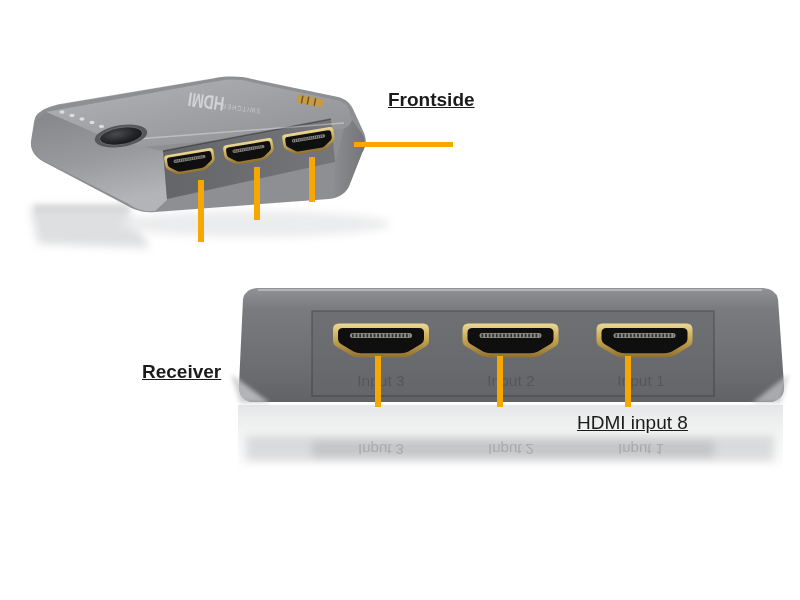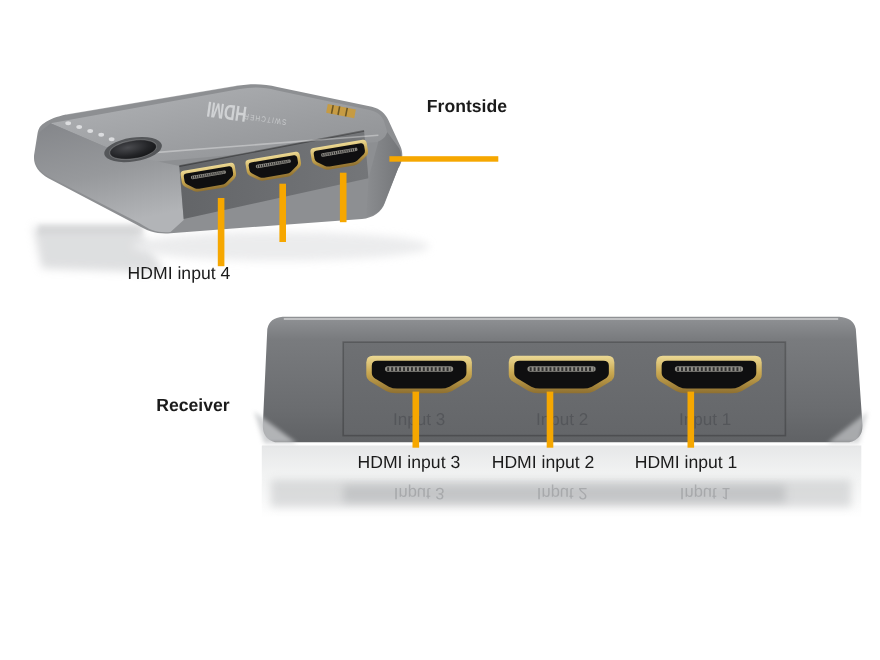--- a/index.html
+++ b/index.html
@@ -1,20 +1,20 @@
 <!DOCTYPE html>
 <html style="--callout-line: #F6A700; --label-text: #1B1B1B; --device-body: #77797C; --port-gold: #C9A851;"><head>
 <meta charset="utf-8">
 <style>
   html,body{margin:0;padding:0;background:#fff;}
   #canvas{position:relative;width:800px;height:600px;background:#ffffff;overflow:hidden;
           font-family:"Liberation Sans",sans-serif;}
   #art{position:absolute;left:0;top:0;}
-  .lbl{position:absolute;font-size:16px;line-height:1.05;color:var(--label-text,#1b1b1b);
-       white-space:nowrap;letter-spacing:0px;}
+  .lbl{position:absolute;font-size:19px;line-height:1.05;color:var(--label-text,#1b1b1b);
+       white-space:nowrap;letter-spacing:0px;text-decoration:underline;}
   .hd{font-weight:bold;}
   .cl{position:absolute;background:var(--callout-line,#F6A700);}
   .v{width:6px;}
 </style>
 </head>
 <body>
 
 <div id="canvas">
 
 <svg id="art" width="800" height="600" viewBox="0 0 800 600">
@@ -171,19 +171,16 @@
 
 <div class="cl v" style="left:198px;top:180px;height:62px"></div>
 <div class="cl v" style="left:254px;top:167px;height:53px"></div>
 <div class="cl v" style="left:309px;top:157px;height:45px"></div>
 <div class="cl" style="left:354px;top:142px;width:99px;height:5px"></div>
 <div class="cl v" style="left:375px;top:356px;height:51px"></div>
 <div class="cl v" style="left:497px;top:356px;height:51px"></div>
 <div class="cl v" style="left:625px;top:356px;height:51px"></div>
 
 <div class="lbl hd" style="left:388px;top:90px">Frontside</div>
-<div class="lbl" style="left:116px;top:242px">HDMI input 4</div>
 <div class="lbl hd" style="left:142px;top:362px">Receiver</div>
-<div class="lbl" style="left:325px;top:413px">HDMI input 3</div>
-<div class="lbl" style="left:447px;top:413px">HDMI input 2</div>
-<div class="lbl" style="left:577px;top:413px">HDMI input 1</div>
+<div class="lbl" style="left:577px;top:413px">HDMI input 8</div>
 
 </div>
 
 </body></html>

